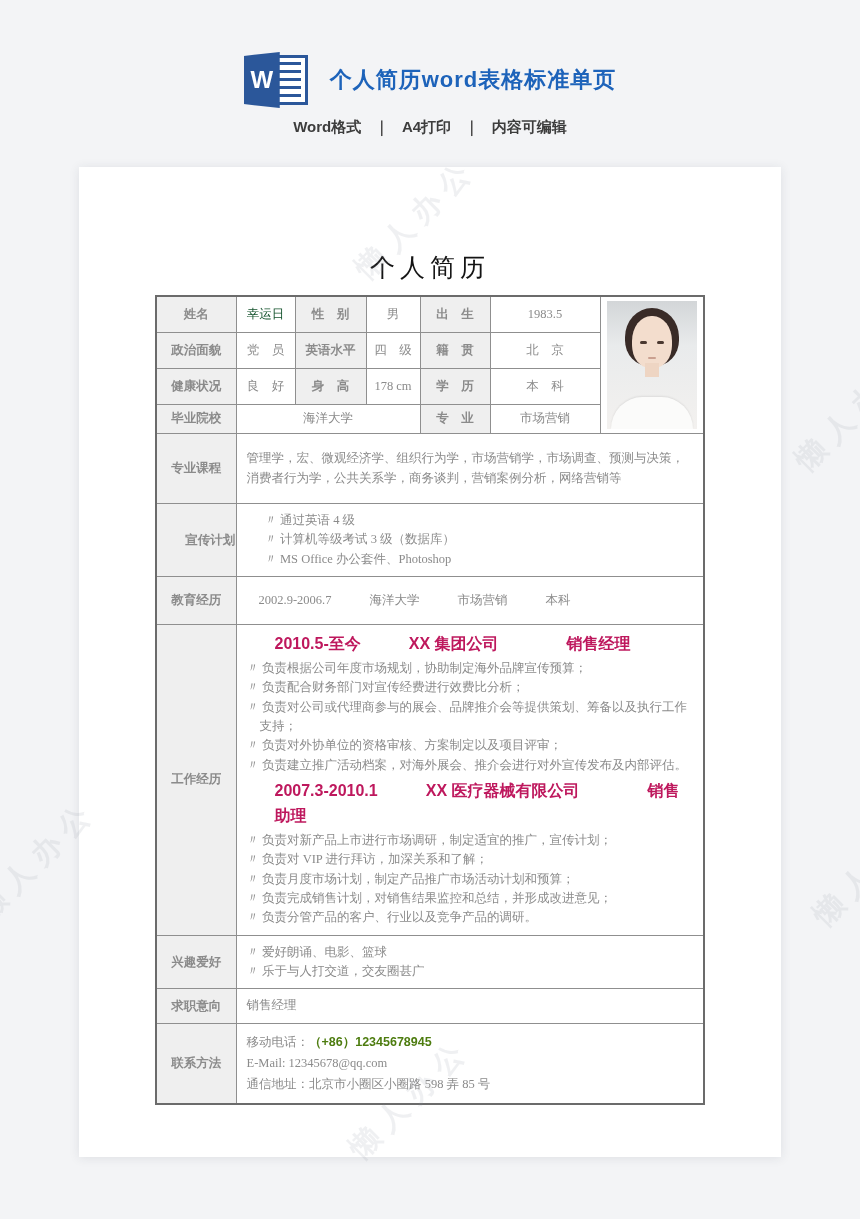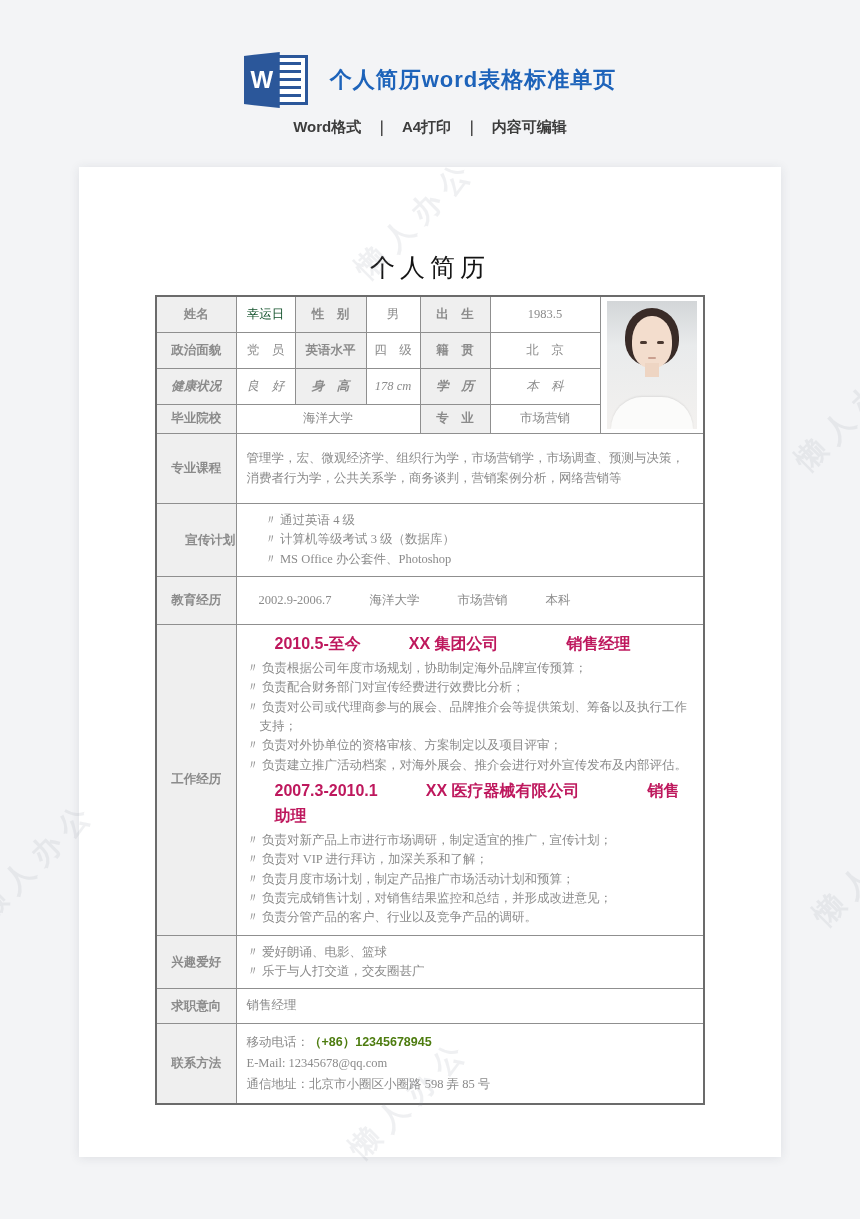--- a/index.html
+++ b/index.html
@@ -91,21 +91,21 @@
     background:#efefef;
     font-family:"Liberation Sans", sans-serif;
     font-weight:bold;
     color:#161616;
     font-size:13px;
     text-align:center;
   }
   td.val { text-align:center; }
   td.val.name { color:#14532d; }
   td.content { text-align:left; padding:7px 10px; line-height:1.55; color:#7c7c7c; }
-  tr.h36 td { height:36px; } tr.h35 td { height:35px;font-style:italic; } tr.h29 td { height:29px; }
+  tr.h36 td { height:36px; } tr.h35 td { height:35px; } tr.h29 td { height:29px; }
   tr.h70 td { height:70px; } tr.h65 td { height:65px;padding-left:28px; } tr.h48 td { height:48px; }
   tr.h270 td { height:270px; } tr.h45 td { height:45px; } tr.h34 td { height:34px; }
   tr.h81 td { height:81px; }
 
   
   col.c1{width:80px;} col.c2{width:59px;} col.c3{width:71px;} col.c4{width:54px;}
   col.c5{width:70px;} col.c6{width:110px;} col.c7{width:104px;}
 
   
   td.photo-cell { background:#fff; padding:4px; }

